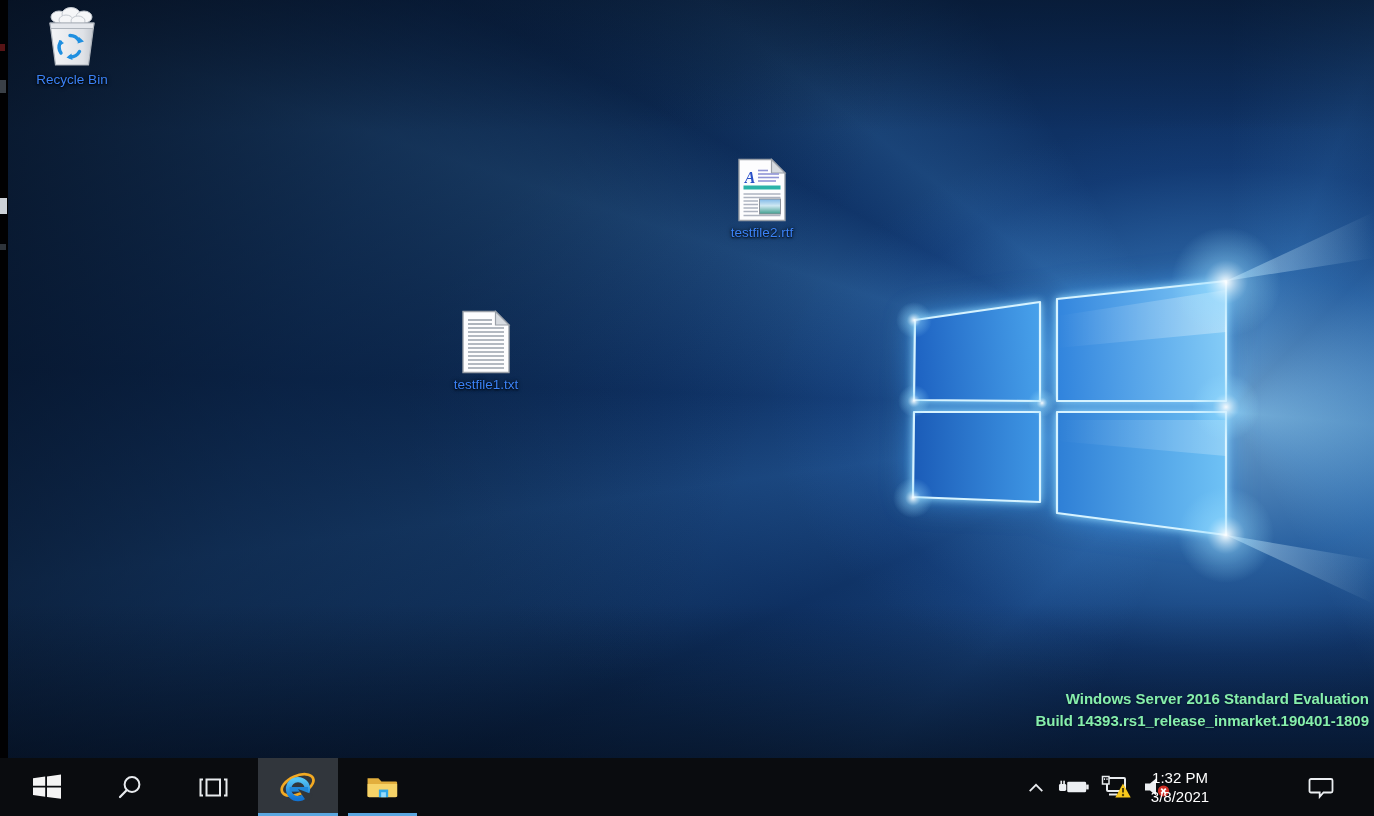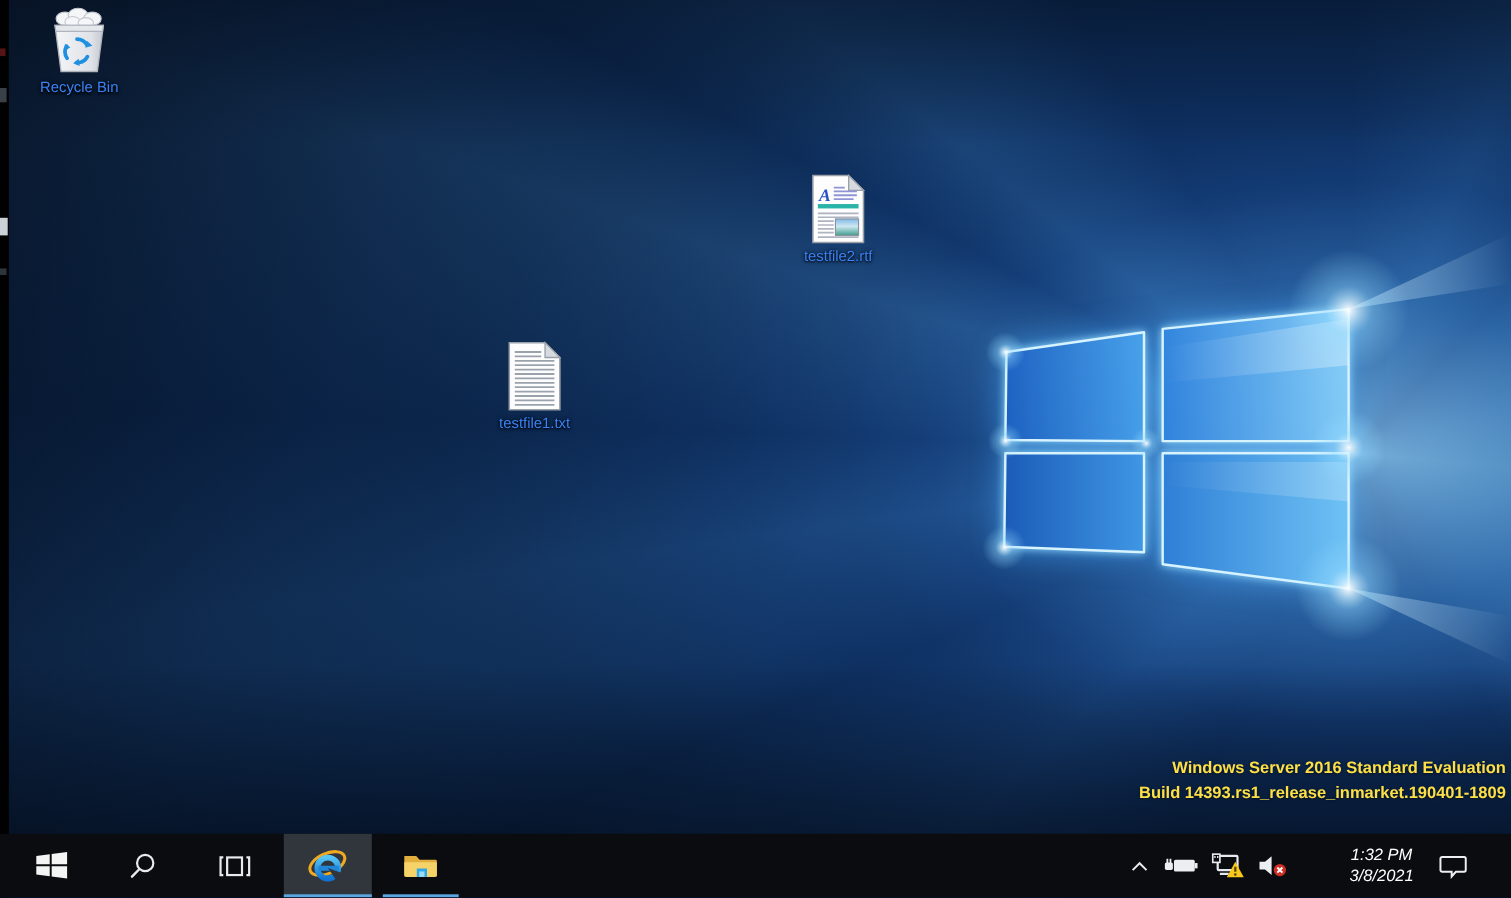--- a/index.html
+++ b/index.html
@@ -48,21 +48,21 @@
   
   .desk-icon{position:absolute;width:130px;text-align:center;cursor:default;}
   .desk-icon svg{display:block;margin:0 auto;}
   .icon-label{
     margin-top:3px;font-size:13.5px;color:#3b82f6;line-height:16px;
     text-shadow:0 1px 2px rgba(0,0,0,.95),0 0 4px rgba(0,0,0,.8);
   }
   
   .watermark{
     position:absolute;right:5px;top:688px;text-align:right;
-    font-size:15px;font-weight:bold;color:#fde047;line-height:22px;
+    font-size:15px;font-weight:bold;color:#86efac;line-height:22px;
     text-shadow:0 1px 2px rgba(0,0,0,.55);
   }
   
   .taskbar{position:absolute;left:0;top:758px;width:1374px;height:58px;background:#0a0c0f;}
   .tb-btn{
     position:absolute;top:0;height:58px;background:transparent;border:none;margin:0;padding:0;
     display:flex;align-items:center;justify-content:center;cursor:default;
   }
   .tb-btn.active-app{background:#31363c;}
   .underline{position:absolute;left:0;bottom:0;width:100%;height:3px;background:#5aa7e0;}
@@ -315,21 +315,21 @@
 
     <button class="tb-btn" style="left:1140px;width:34px;">
       <svg width="28" height="22" viewBox="0 0 28 22">
         <polygon points="2,7.5 7,7.5 13,2.5 13,19.5 7,14.5 2,14.5" fill="#eceff2"></polygon>
         <circle cx="20.5" cy="15" r="5.6" fill="#cf2e24"></circle>
         <line x1="18.2" y1="12.7" x2="22.8" y2="17.3" stroke="#fff" stroke-width="1.8"></line>
         <line x1="22.8" y1="12.7" x2="18.2" y2="17.3" stroke="#fff" stroke-width="1.8"></line>
       </svg>
     </button>
 
-    <button class="tb-btn clock" style="left:1208px;width:96px;font-style:italic;">
+    <button class="tb-btn clock" style="left:1132px;width:96px;">
       <div>1:32 PM</div>
       <div>3/8/2021</div>
     </button>
 
     <button class="tb-btn" style="left:1294px;width:52px;">
       <svg width="27" height="23" viewBox="0 0 27 23">
         <path d="M3,3 h20 a1.5,1.5 0 0 1 1.5,1.5 v10.5 a1.5,1.5 0 0 1 -1.5,1.5 h-7.5 l-3.8,4.3 v-4.3 H3 a1.5,1.5 0 0 1 -1.5,-1.5 V4.5 A1.5,1.5 0 0 1 3,3 Z" transform="translate(1,0)" fill="none" stroke="#eceff2" stroke-width="1.8"></path>
       </svg>
     </button>
 

